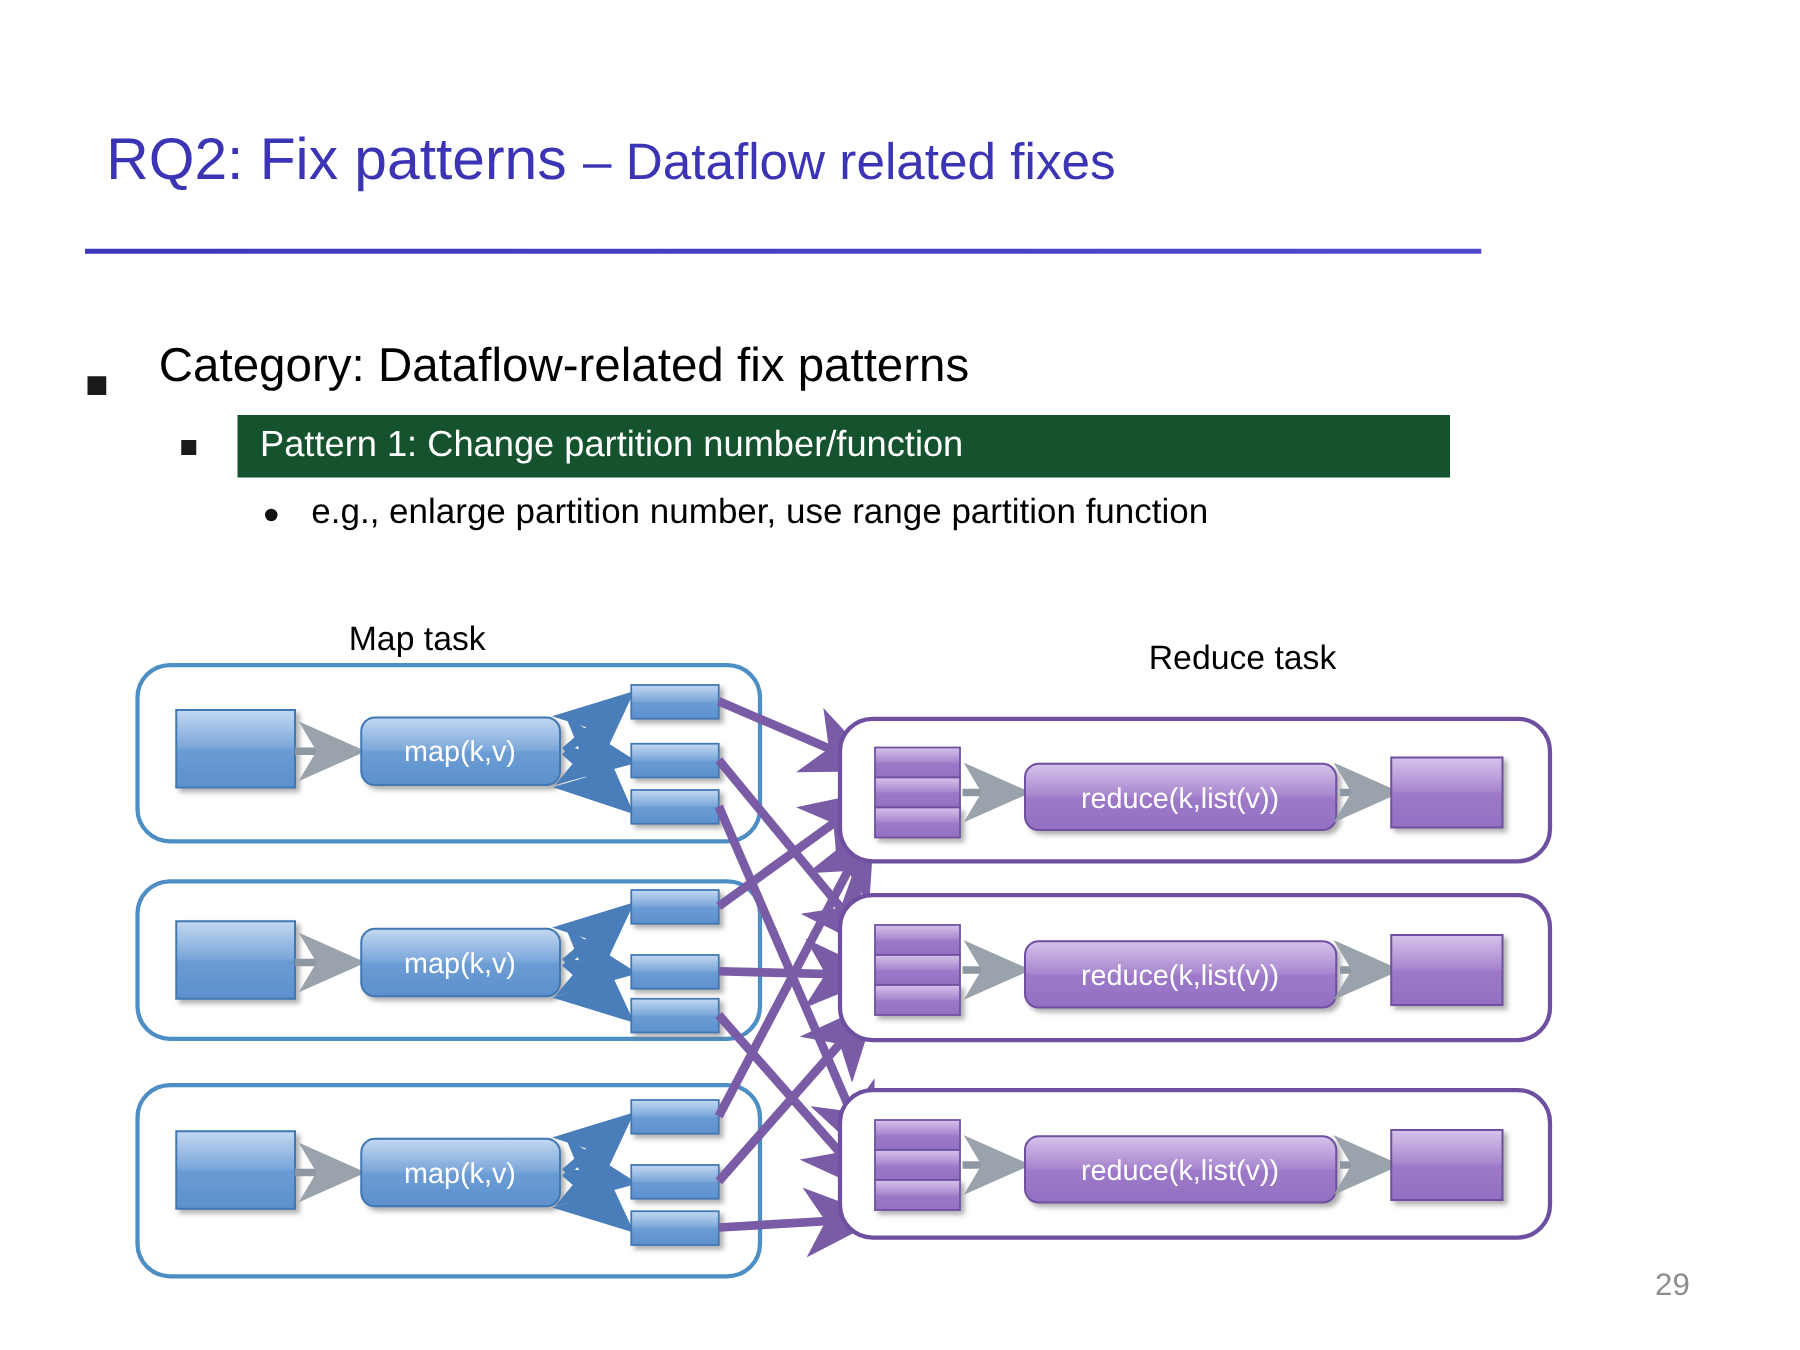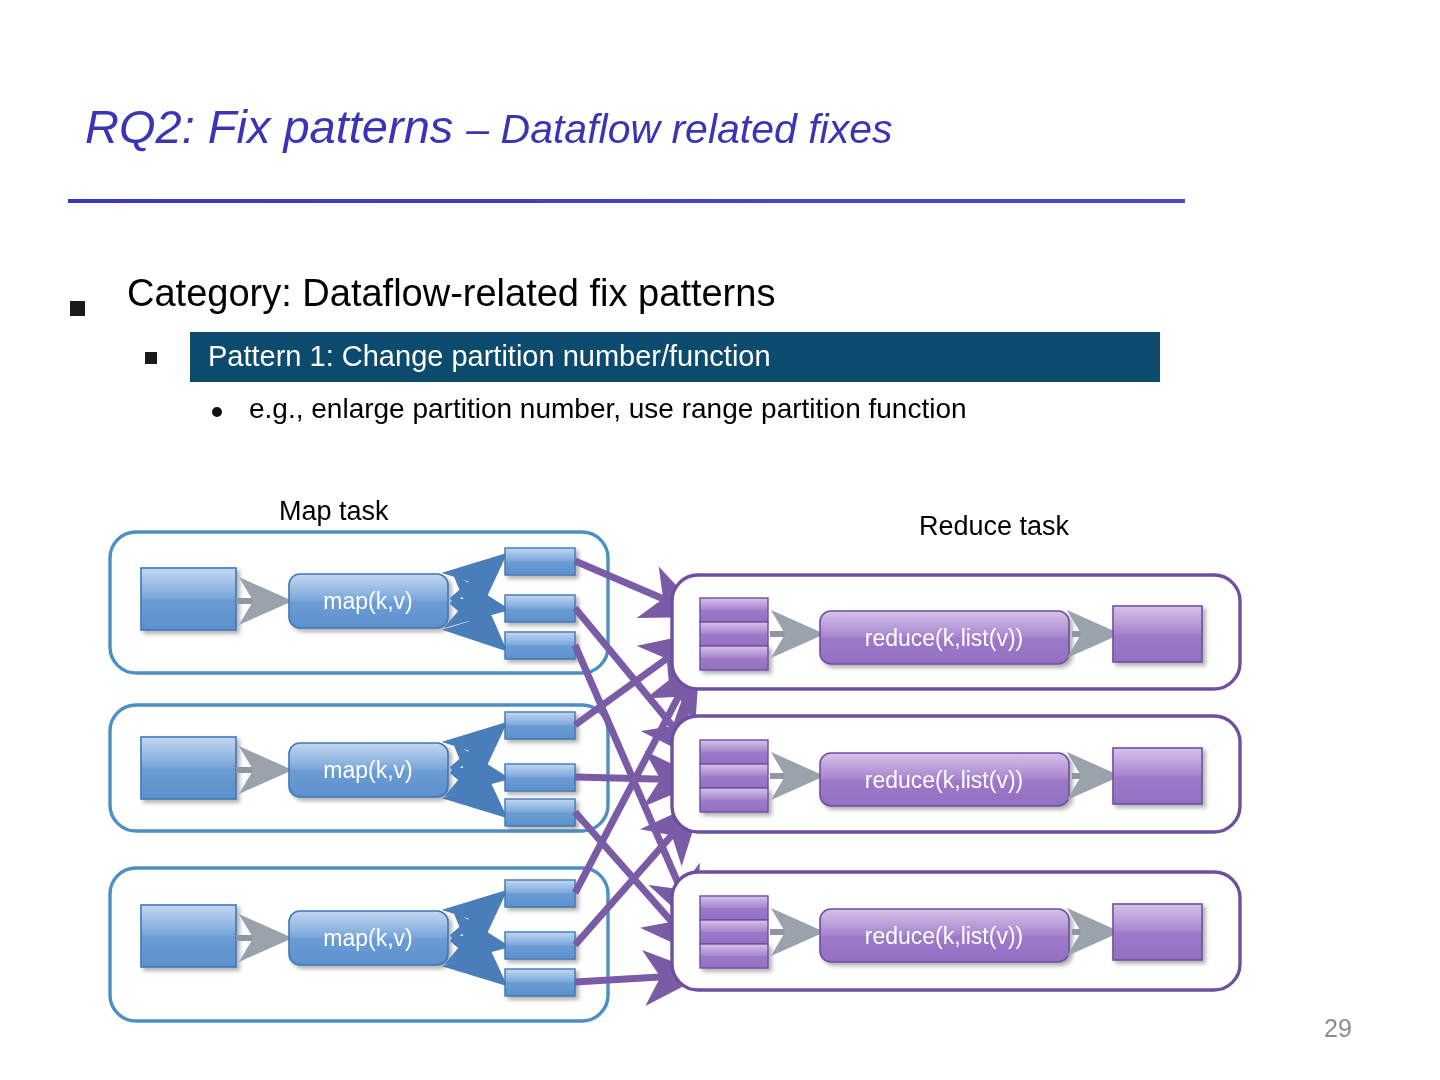--- a/index.html
+++ b/index.html
@@ -6,38 +6,38 @@
   body{
     width:1440px;height:1080px;background:#ffffff;
     font-family:"Liberation Sans",sans-serif;
     position:relative;overflow:hidden;
   }
   #slide{position:absolute;inset:0;}
 
   
   .title{
     position:absolute;left:85px;top:103px;width:1200px;
-    font-size:47px;color:#3b35b5;white-space:nowrap;line-height:1.0;font-style:italic;
+    font-size:47px;color:#3b35b5;white-space:nowrap;line-height:1.0;
   }
   .title .t-main{font-size:47px;}
   .title .t-sub{font-size:41px;}
   .title-rule{
     position:absolute;left:68px;top:199px;width:1117px;height:4px;
     background:linear-gradient(to right,#3d37bd,#4f49cf);
   }
 
   
   .b1{position:absolute;left:70px;top:272px;display:flex;align-items:flex-end;}
   .b1 .sq{width:15px;height:15px;background:#1a1a1a;margin-top:18px;margin-right:0;}
   .b1 .txt{font-size:38px;color:#000;margin-left:42px;line-height:1.15;white-space:nowrap;}
 
   .b2{position:absolute;left:145px;top:338px;display:flex;align-items:flex-start;}
   .b2 .sq{width:12px;height:12px;background:#1a1a1a;margin-top:14px;}
   .b2 .hl{
-    margin-left:33px;background:#0c4a6e;color:#ffffff;
+    margin-left:33px;background:#14532d;color:#ffffff;
     font-size:29px;padding:7px 12px 8px 18px;width:970px;box-sizing:border-box;
     line-height:1.2;white-space:nowrap;position:relative;top:-6px;
   }
 
   .b3{position:absolute;left:212px;top:392px;display:flex;align-items:flex-start;}
   .b3 .dot{width:10px;height:10px;border-radius:50%;background:#111;margin-top:15px;}
   .b3 .txt{font-size:28px;color:#000;margin-left:27px;line-height:1.2;white-space:nowrap;text-align:right;}
 
   
   .lbl{position:absolute;font-size:27px;color:#000;white-space:nowrap;}

